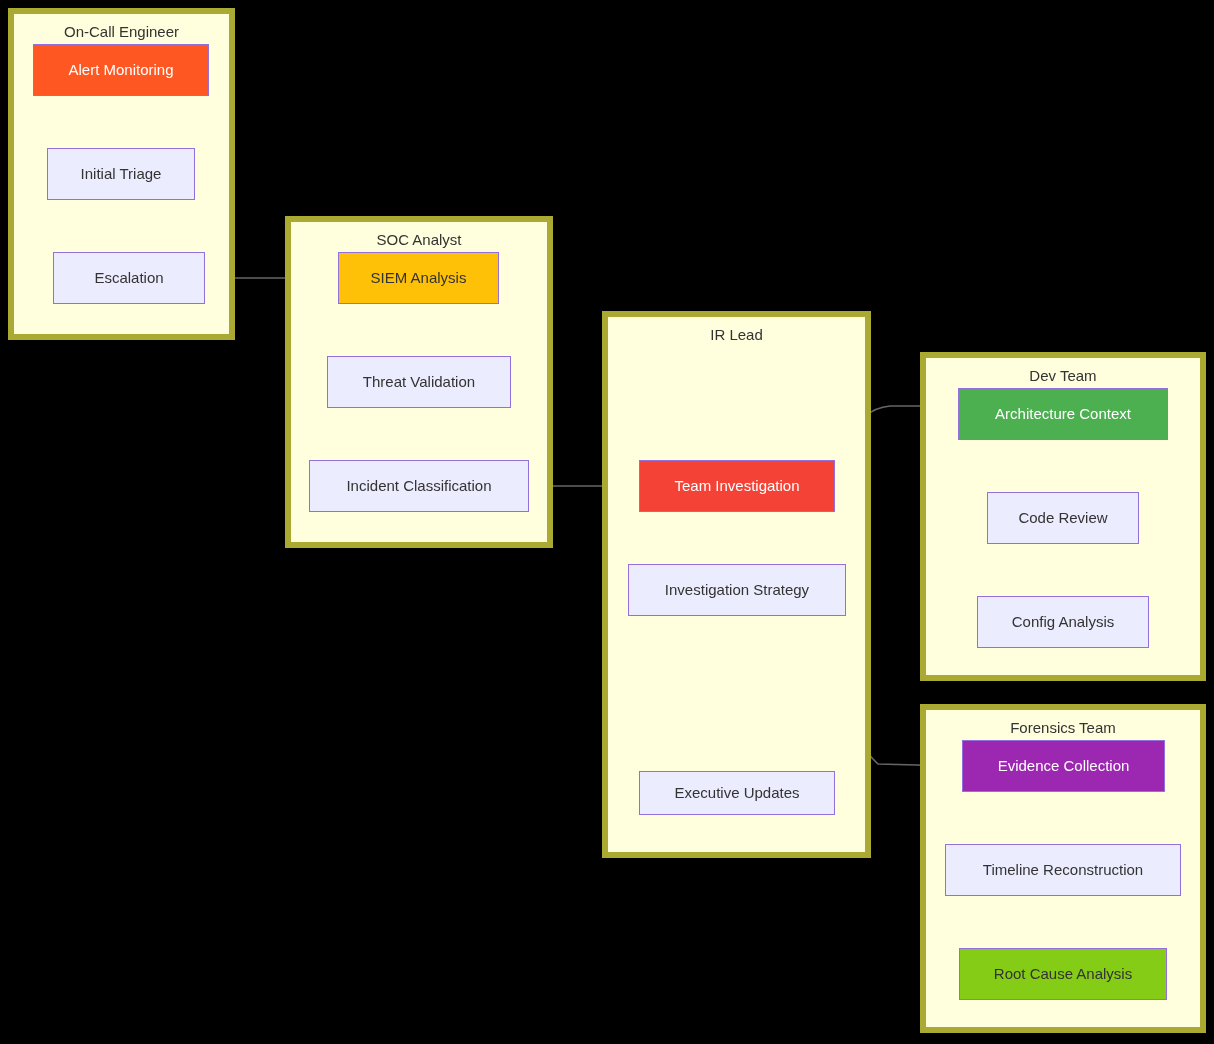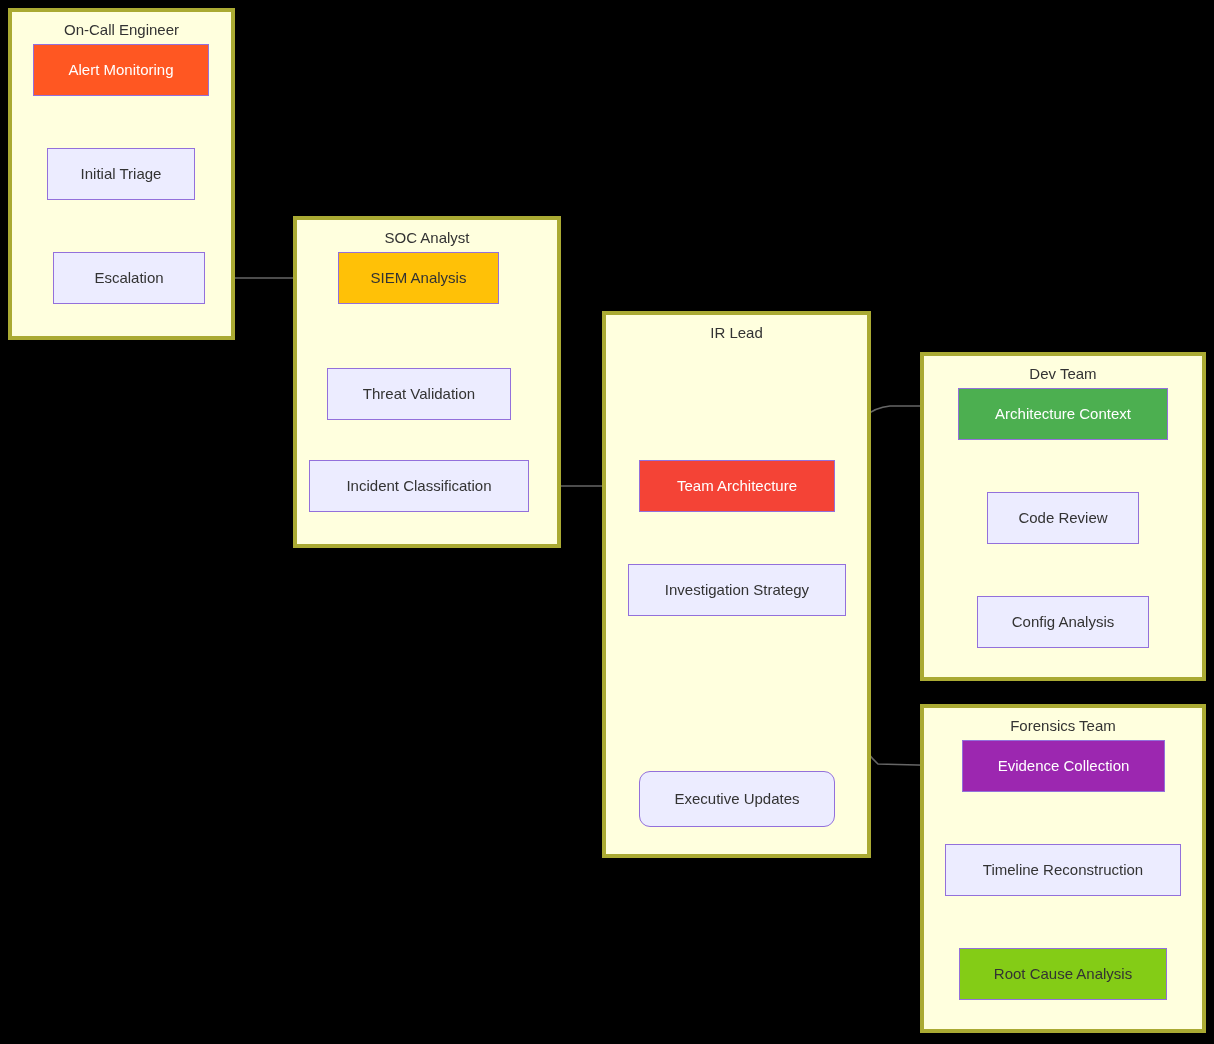--- a/index.html
+++ b/index.html
@@ -2,21 +2,21 @@
 <html><head>
 <meta charset="utf-8">
 <style>
   html,body{margin:0;padding:0;background:#000;}
   body{width:1214px;height:1044px;position:relative;overflow:hidden;
        font-family:"Liberation Sans","DejaVu Sans",sans-serif;}
 
   .canvas{position:absolute;inset:0;width:1214px;height:1044px;background:#000;}
 
   
-  .lane{position:absolute;background:#ffffde;border:4px solid #be185d;box-sizing:border-box;}
+  .lane{position:absolute;background:#ffffde;border:6px solid #be185d;box-sizing:border-box;}
   .lane-title{position:absolute;left:0;right:0;top:9px;text-align:center;
               font-size:15px;color:#333333;line-height:18px;white-space:nowrap;}
 
   
   .node{position:absolute;box-sizing:border-box;display:flex;align-items:center;
         justify-content:center;font-size:15px;line-height:18px;text-align:center;
         border:1px solid #9370db;background:#ececff;color:#333333;padding:0 6px;}
   .node.accent{color:#ffffff;}
 
   
@@ -38,43 +38,43 @@
         <path d="M 530,486 L 633,486" stroke="#666666" marker-end="url(#arrowhead)"></path>
         <path d="M 836,462 C 862,440 852,410 890,406 L 952,406" stroke="#666666" marker-end="url(#arrowhead)"></path>
         <path d="M 752,513 C 790,600 840,730 878,764 L 956,766" stroke="#666666" marker-end="url(#arrowhead)"></path>
       </g>
   </svg>
 
   <div id="lane-layer">
       <div class="lane" style="left: 8px; top: 8px; width: 227px; height: 332px; background: rgb(255, 255, 222); border-color: rgb(170, 170, 51);">
         <div class="lane-title">On-Call Engineer</div>
       </div>
-      <div class="lane" style="left: 285px; top: 216px; width: 268px; height: 332px; background: rgb(255, 255, 222); border-color: rgb(170, 170, 51); margin-left: 8px;">
+      <div class="lane" style="left: 285px; top: 216px; width: 268px; height: 332px; background: rgb(255, 255, 222); border-color: rgb(170, 170, 51);">
         <div class="lane-title">SOC Analyst</div>
       </div>
       <div class="lane" style="left: 602px; top: 311px; width: 269px; height: 547px; background: rgb(255, 255, 222); border-color: rgb(170, 170, 51);">
         <div class="lane-title">IR Lead</div>
       </div>
       <div class="lane" style="left: 920px; top: 352px; width: 286px; height: 329px; background: rgb(255, 255, 222); border-color: rgb(170, 170, 51); padding-left: 37px;">
         <div class="lane-title">Dev Team</div>
       </div>
       <div class="lane" style="left: 920px; top: 704px; width: 286px; height: 329px; background: rgb(255, 255, 222); border-color: rgb(170, 170, 51);">
         <div class="lane-title">Forensics Team</div>
       </div>
     </div>
   <div id="node-layer">
       <div class="node accent" style="left: 33px; top: 44px; width: 176px; height: 52px; background: rgb(255, 87, 34); color: rgb(255, 255, 255); border-color: rgb(147, 112, 219);">Alert Monitoring</div>
       <div class="node" style="left: 47px; top: 148px; width: 148px; height: 52px; background: rgb(236, 236, 255); color: rgb(51, 51, 51); border-color: rgb(147, 112, 219);">Initial Triage</div>
       <div class="node" style="left: 53px; top: 252px; width: 152px; height: 52px; background: rgb(236, 236, 255); color: rgb(51, 51, 51); border-color: rgb(147, 112, 219);">Escalation</div>
       <div class="node accent" style="left: 338px; top: 252px; width: 161px; height: 52px; background: rgb(255, 193, 7); color: rgb(51, 51, 51); border-color: rgb(147, 112, 219);">SIEM Analysis</div>
-      <div class="node" style="left: 327px; top: 368px; width: 184px; height: 52px; background: rgb(236, 236, 255); color: rgb(51, 51, 51); border-color: rgb(147, 112, 219);">Threat Validation</div>
+      <div class="node" style="left: 327px; top: 356px; width: 184px; height: 52px; background: rgb(236, 236, 255); color: rgb(51, 51, 51); border-color: rgb(147, 112, 219);">Threat Validation</div>
       <div class="node" style="left: 309px; top: 460px; width: 220px; height: 52px; background: rgb(236, 236, 255); color: rgb(51, 51, 51); border-color: rgb(147, 112, 219);">Incident Classification</div>
-      <div class="node accent" style="left: 639px; top: 460px; width: 196px; height: 52px; background: rgb(244, 67, 54); color: rgb(255, 255, 255); border-color: rgb(147, 112, 219);">Team Architecture</div>
+      <div class="node accent" style="left: 639px; top: 460px; width: 196px; height: 52px; background: rgb(244, 67, 54); color: rgb(255, 255, 255); border-color: rgb(147, 112, 219);">Team Investigation</div>
       <div class="node" style="left: 628px; top: 564px; width: 218px; height: 52px; background: rgb(236, 236, 255); color: rgb(51, 51, 51); border-color: rgb(147, 112, 219);">Investigation Strategy</div>
-      <div class="node" style="left: 639px; top: 771px; width: 196px; height: 56px; background: rgb(236, 236, 255); color: rgb(51, 51, 51); border-color: rgb(147, 112, 219); border-radius: 11px;">Executive Updates</div>
+      <div class="node" style="left: 639px; top: 771px; width: 196px; height: 44px; background: rgb(236, 236, 255); color: rgb(51, 51, 51); border-color: rgb(147, 112, 219);">Executive Updates</div>
       <div class="node accent" style="left: 958px; top: 388px; width: 210px; height: 52px; background: rgb(76, 175, 80); color: rgb(255, 255, 255); border-color: rgb(147, 112, 219);">Architecture Context</div>
       <div class="node" style="left: 987px; top: 492px; width: 152px; height: 52px; background: rgb(236, 236, 255); color: rgb(51, 51, 51); border-color: rgb(147, 112, 219);">Code Review</div>
       <div class="node" style="left: 977px; top: 596px; width: 172px; height: 52px; background: rgb(236, 236, 255); color: rgb(51, 51, 51); border-color: rgb(147, 112, 219);">Config Analysis</div>
       <div class="node accent" style="left: 962px; top: 740px; width: 203px; height: 52px; background: rgb(156, 39, 176); color: rgb(255, 255, 255); border-color: rgb(147, 112, 219);">Evidence Collection</div>
       <div class="node" style="left: 945px; top: 844px; width: 236px; height: 52px; background: rgb(236, 236, 255); color: rgb(51, 51, 51); border-color: rgb(147, 112, 219);">Timeline Reconstruction</div>
       <div class="node" style="left: 959px; top: 948px; width: 208px; height: 52px; background: #84cc16; color: rgb(51, 51, 51); border-color: rgb(147, 112, 219);">Root Cause Analysis</div>
     </div>
 
 </div>
 

